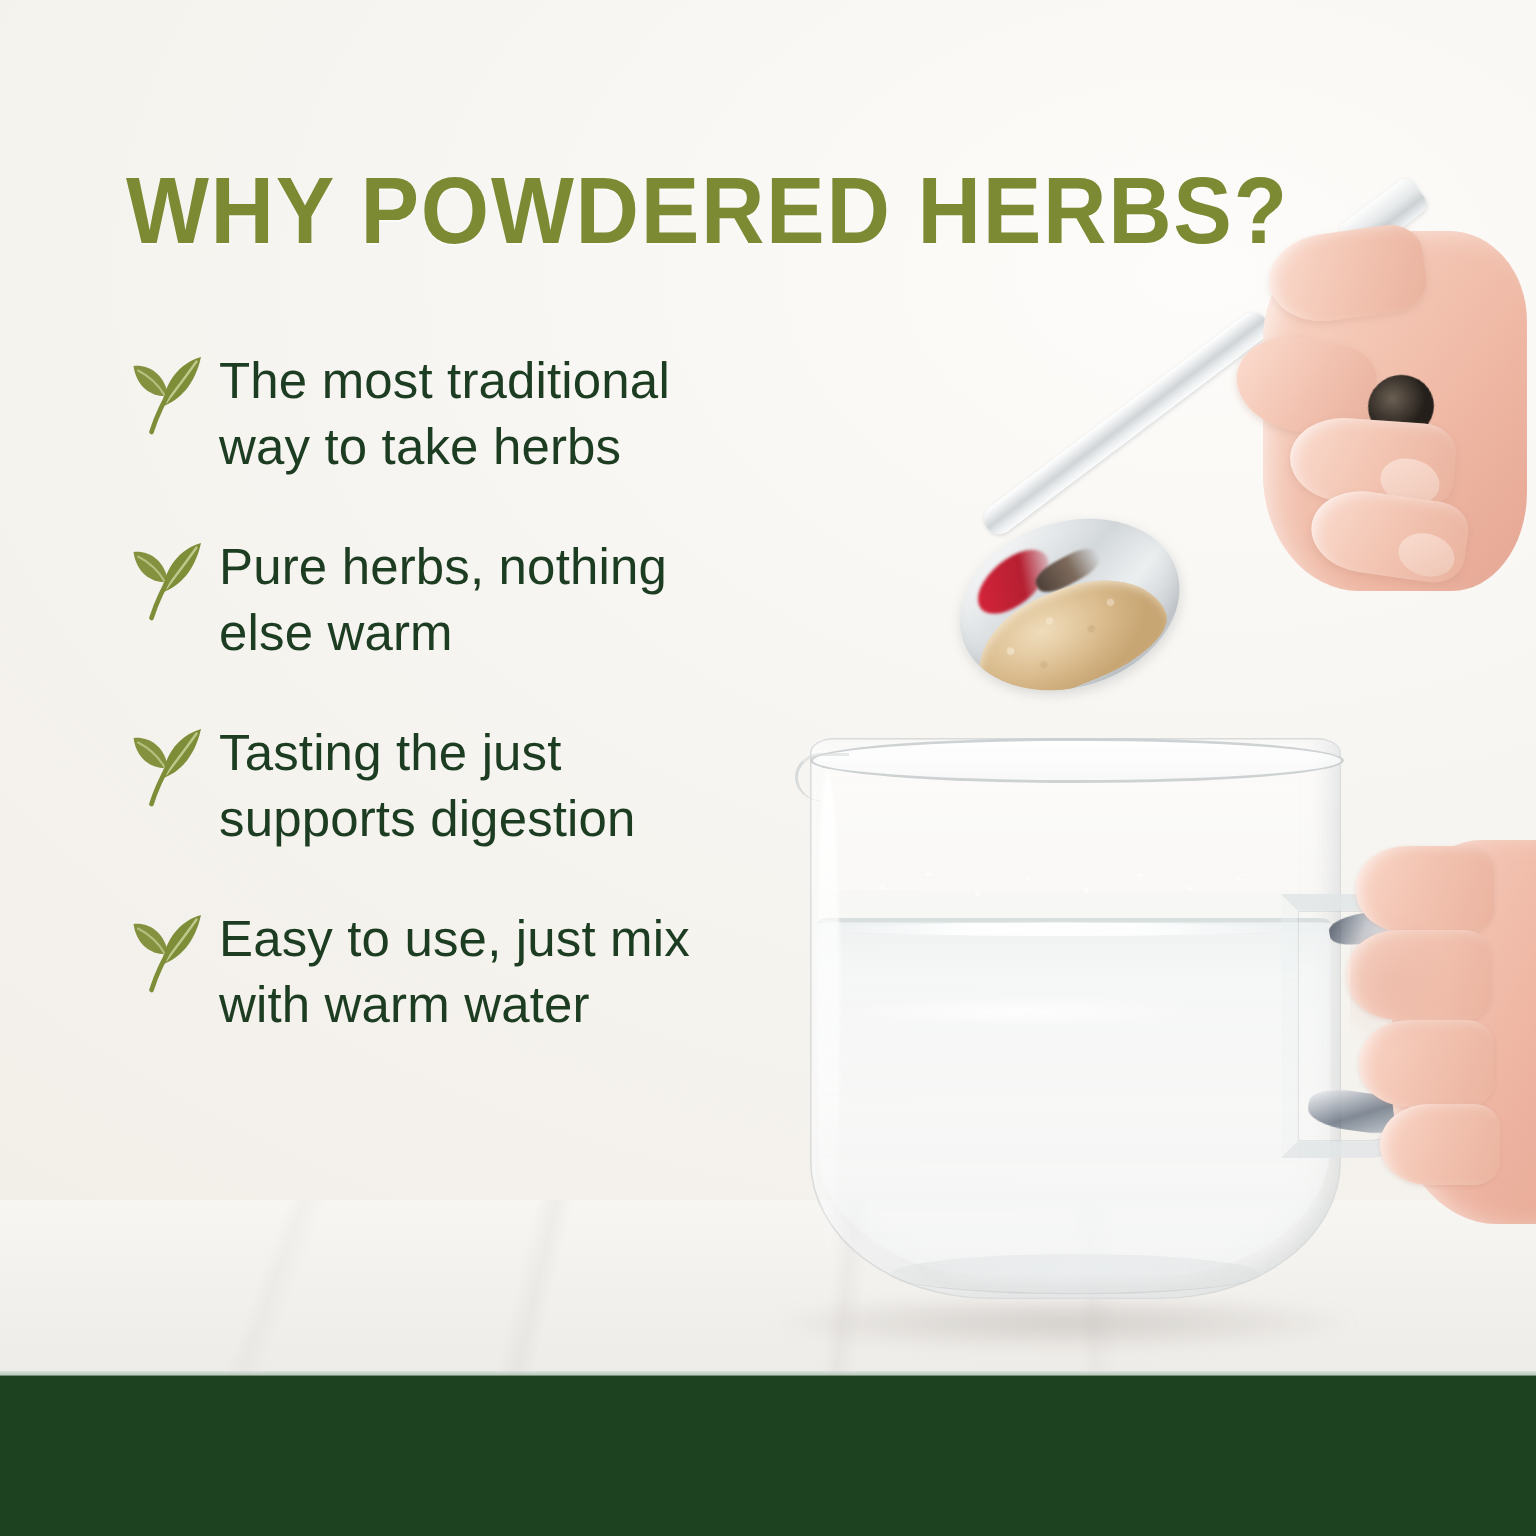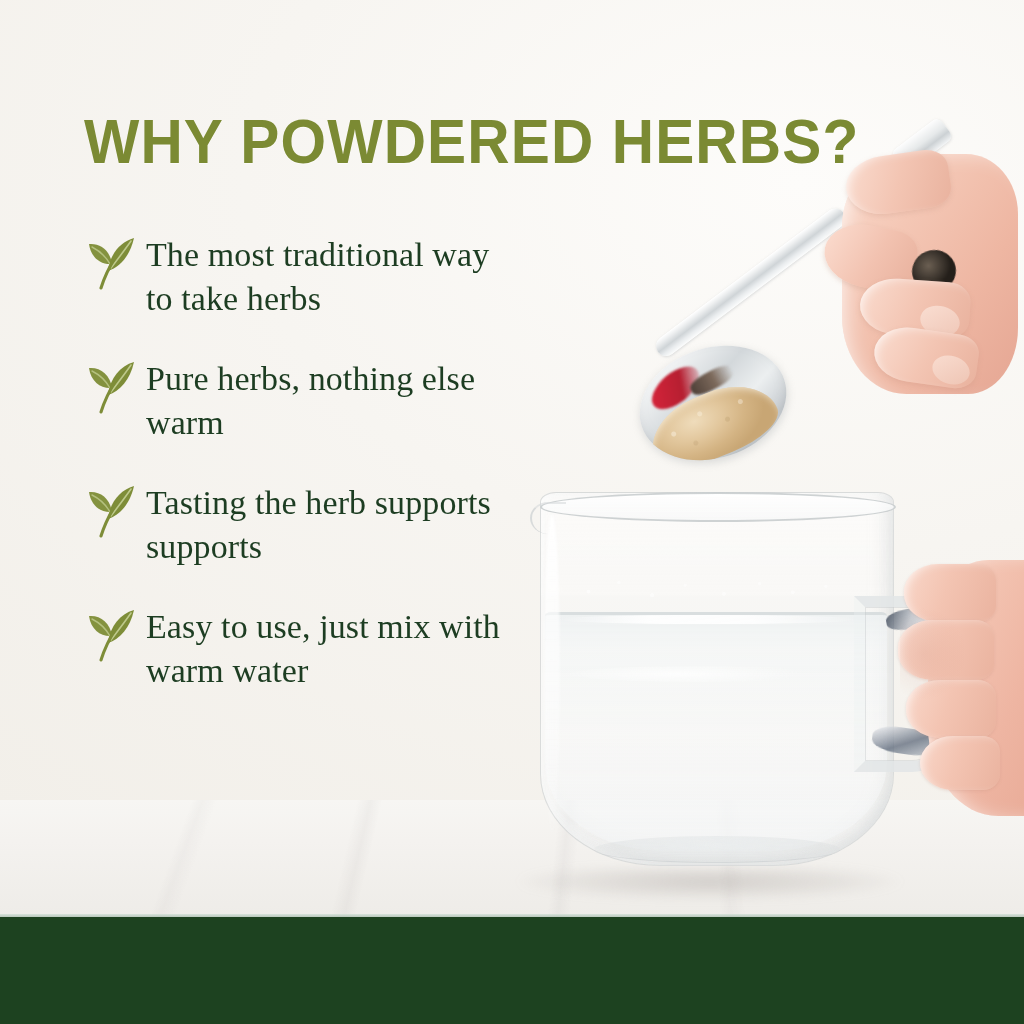--- a/index.html
+++ b/index.html
@@ -92,21 +92,20 @@
   }
   .leaf-wrap svg { display: block; width: 54px; height: 56px; }
   .bullet-text {
     color: #1d3d22;
     font-size: 34px;
     line-height: 1.28;
     font-weight: 400;
     letter-spacing: .1px;
     padding-top: 1px;
     max-width: 360px;
-    font-family: Liberation Serif, serif;
   }
 
   
   .photo-layer { position: absolute; inset: 0; }
 
   
   .mug {
     position: absolute;
     left: 534px;
     top: 484px;
@@ -554,21 +553,21 @@
     <div class="bullet">
       <span class="leaf-wrap">
         <svg viewBox="0 0 54 56" xmlns="http://www.w3.org/2000/svg" aria-hidden="true">
           <path d="M5 10 C16 9 26 16 28 30 C17 31 7 24 5 10 Z" fill="#84923f"></path>
           <path d="M50 4 C46 22 36 33 24 37 C26 20 36 8 50 4 Z" fill="#7e8d38"></path>
           <path d="M47 7 C40 17 33 26 27 34" fill="none" stroke="#c9d49a" stroke-width="1.6" stroke-linecap="round" opacity=".85"></path>
           <path d="M8 13 C16 17 22 23 26 30" fill="none" stroke="#c9d49a" stroke-width="1.4" stroke-linecap="round" opacity=".7"></path>
           <path d="M33 20 C27 30 21 41 17 54" fill="none" stroke="#7e8d38" stroke-width="3.1" stroke-linecap="round"></path>
         </svg>
       </span>
-      <span class="bullet-text">Tasting the herb supports supports</span>
+      <span class="bullet-text">Tasting the just supports digestion</span>
     </div>
 
     <div class="bullet">
       <span class="leaf-wrap">
         <svg viewBox="0 0 54 56" xmlns="http://www.w3.org/2000/svg" aria-hidden="true">
           <path d="M5 10 C16 9 26 16 28 30 C17 31 7 24 5 10 Z" fill="#84923f"></path>
           <path d="M50 4 C46 22 36 33 24 37 C26 20 36 8 50 4 Z" fill="#7e8d38"></path>
           <path d="M47 7 C40 17 33 26 27 34" fill="none" stroke="#c9d49a" stroke-width="1.6" stroke-linecap="round" opacity=".85"></path>
           <path d="M8 13 C16 17 22 23 26 30" fill="none" stroke="#c9d49a" stroke-width="1.4" stroke-linecap="round" opacity=".7"></path>
           <path d="M33 20 C27 30 21 41 17 54" fill="none" stroke="#7e8d38" stroke-width="3.1" stroke-linecap="round"></path>

